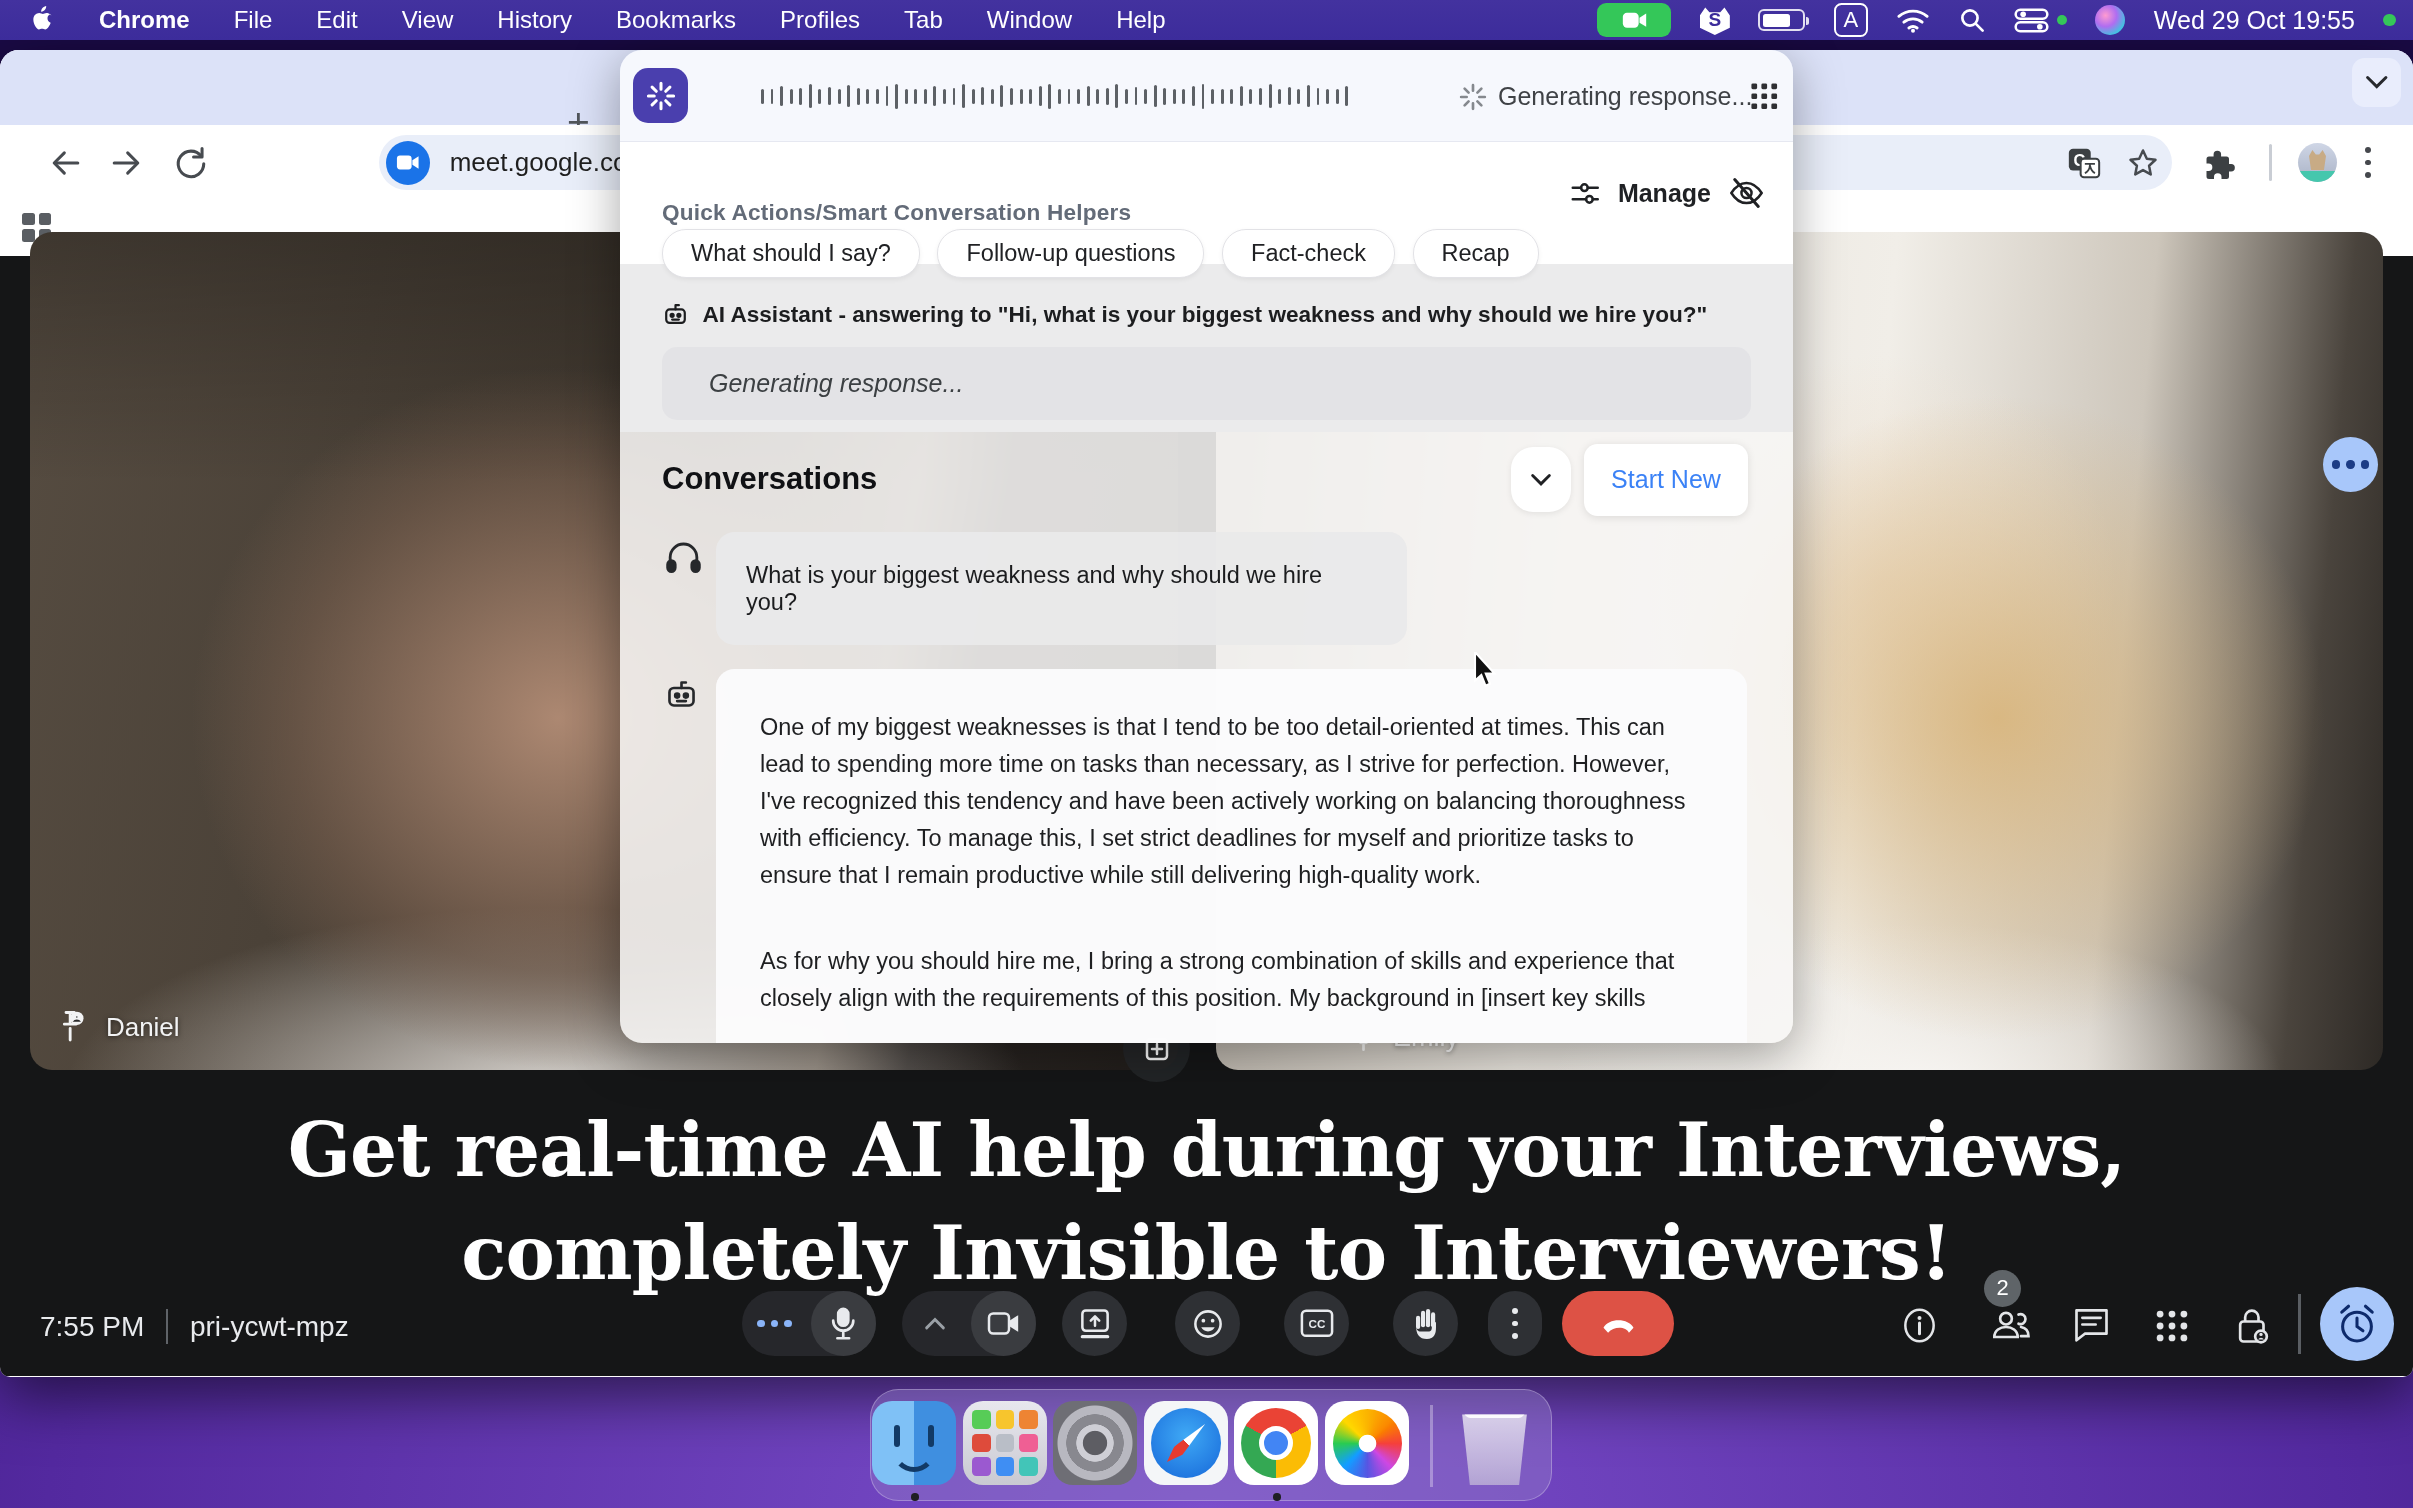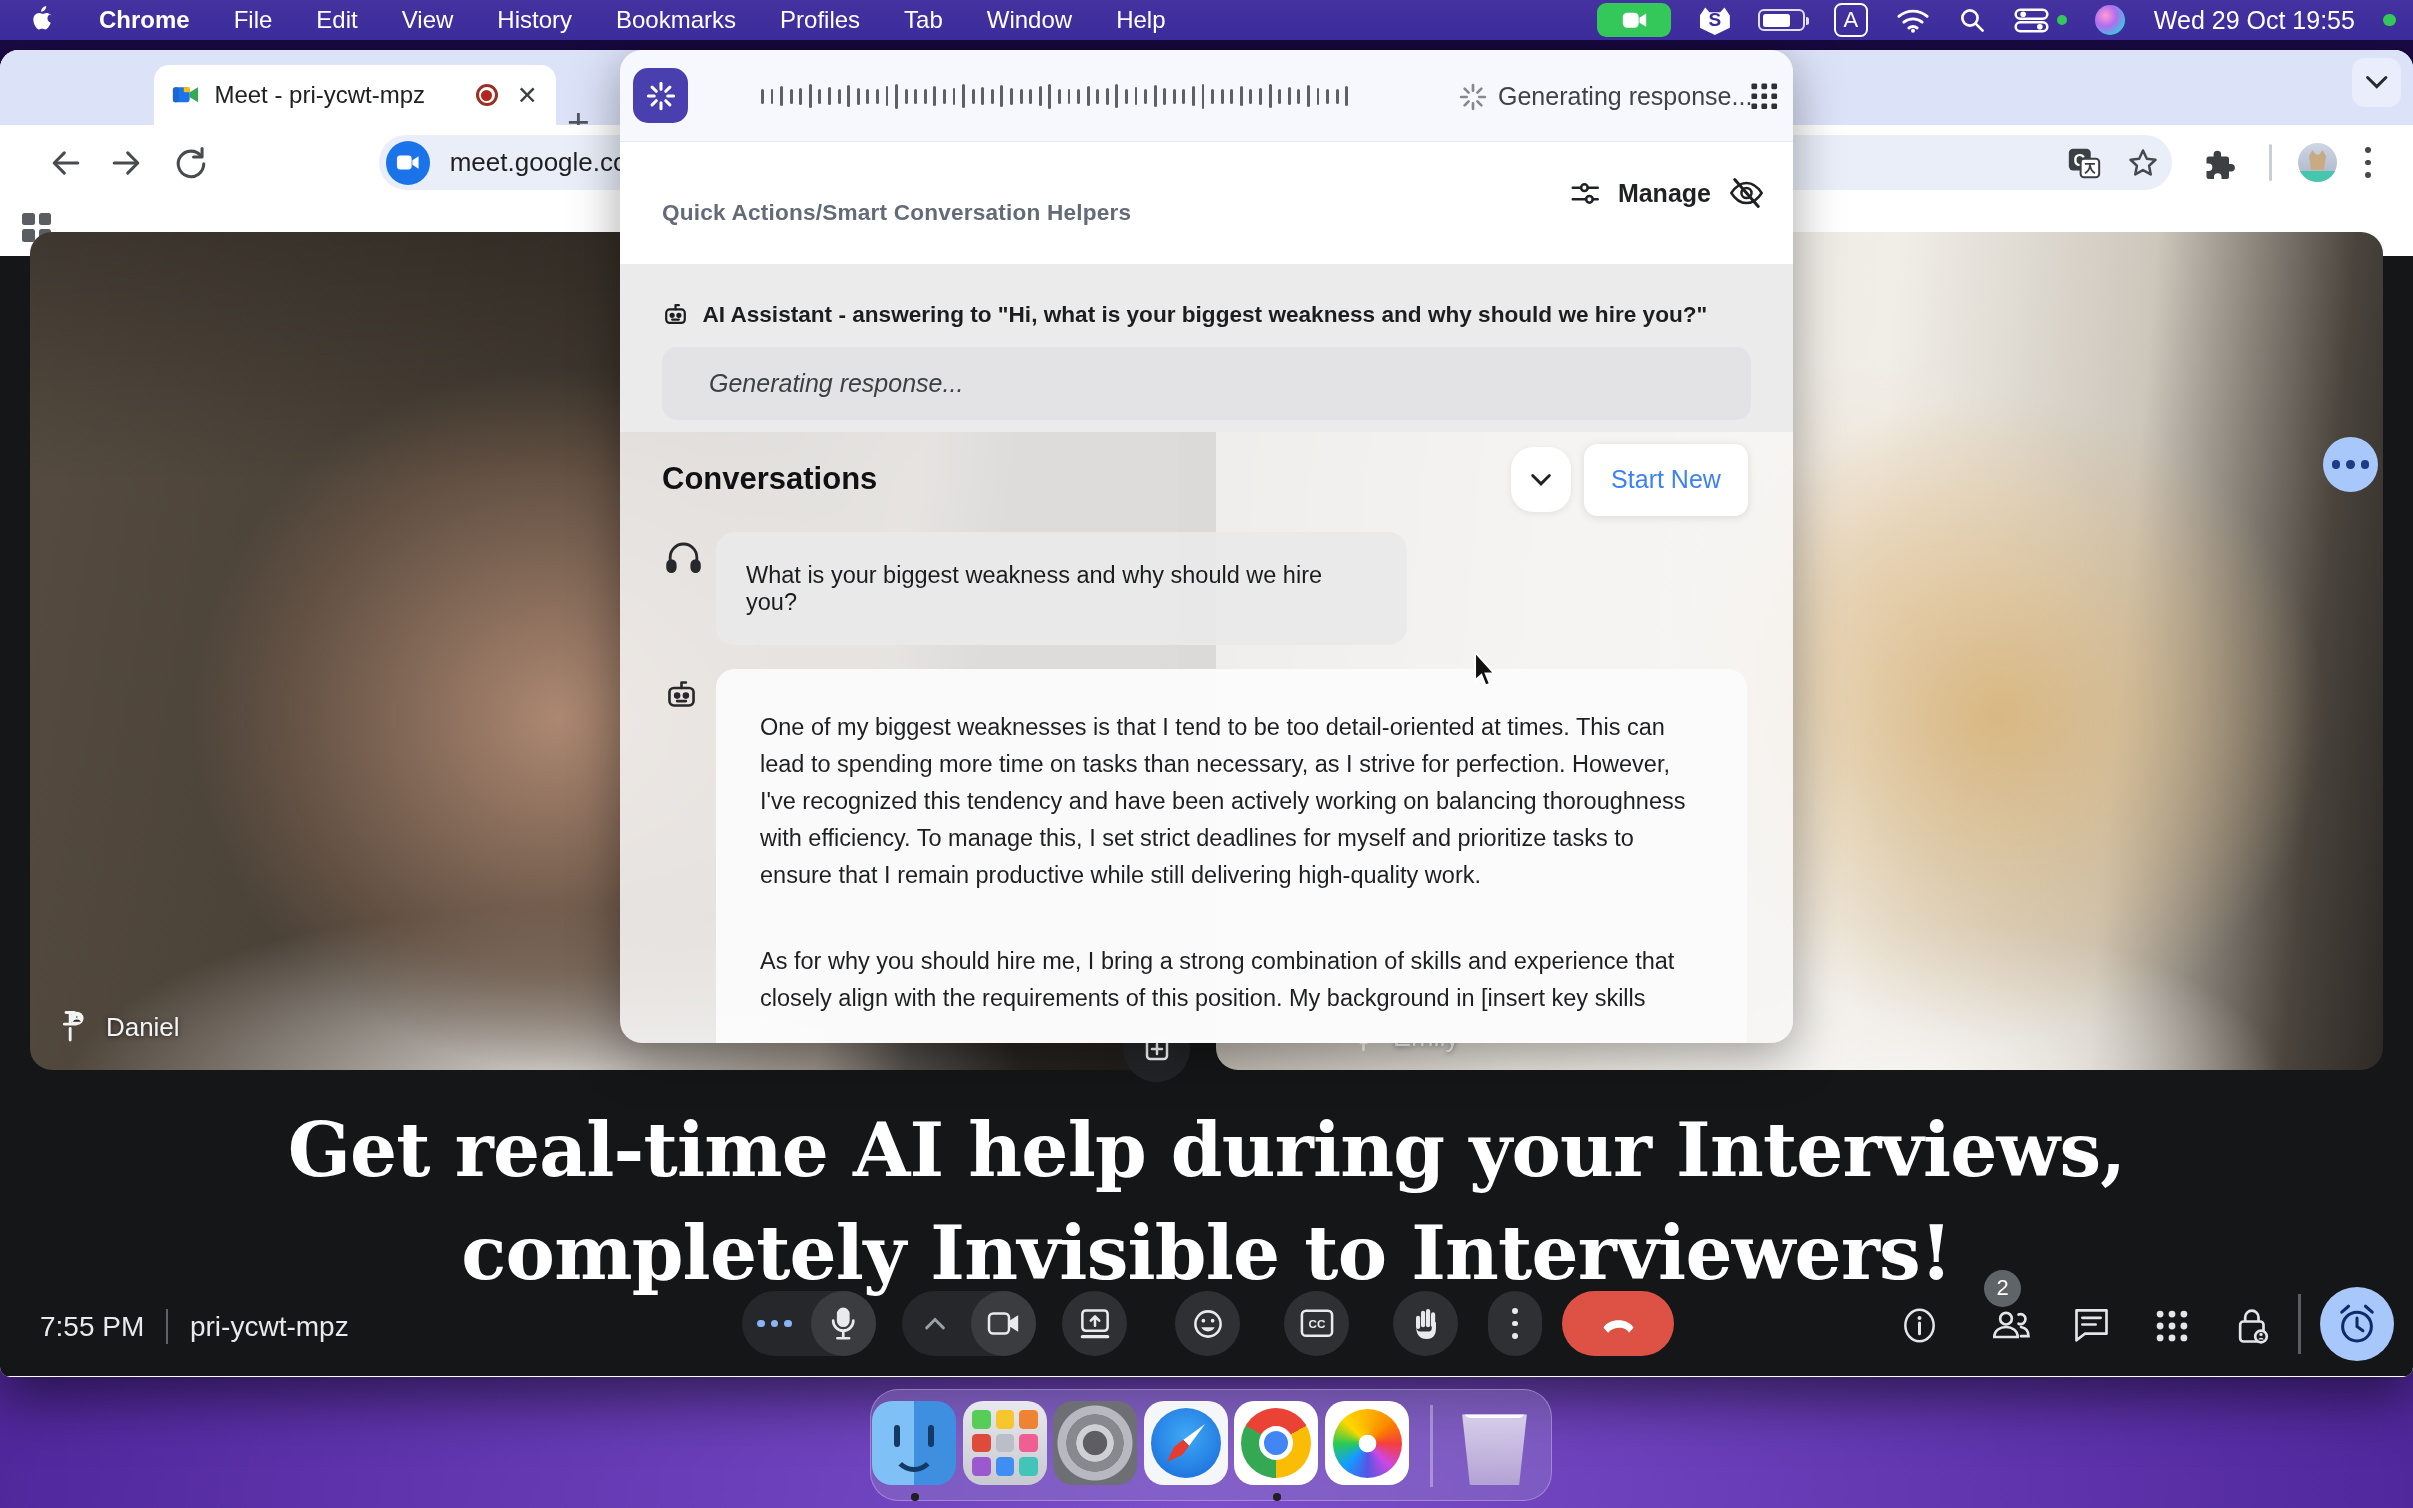--- a/index.html
+++ b/index.html
@@ -233,35 +233,20 @@
       <span class="green-dot"></span>
     </div>
   </div>
 
   <div class="window">
 
     <div class="tabstrip">
       <span class="tl" style="left:35px;background:#ee6a5f"></span>
       <span class="tl" style="left:68px;background:#f5bd4f"></span>
       <span class="tl" style="left:101px;background:#61c454"></span>
-      <div class="tab">
-        <span>
-          <svg width="27" height="23.5" viewBox="0 0 32 28">
-              <rect x="1" y="5" width="20" height="18" rx="4" fill="#1a73e8"></rect>
-              <rect x="1" y="5" width="7" height="18" rx="3" fill="#1967d2"></rect>
-              <path d="M21 11l10-6v18l-10-6z" fill="#34a853"></path>
-              <rect x="14" y="5" width="7" height="6" fill="#fbbc05"></rect>
-            </svg>
-        </span>
-        <span class="tab-title">Meet - pri-ycwt-mpz</span>
-        <span class="rec-ind">
-            <i></i>
-          </span>
-        <span class="tab-close">✕</span>
-      </div>
       <span class="newtab">+</span>
       <span class="tabsearch">
         <svg width="23.5" height="15" viewBox="0 0 28 18" fill="none" stroke="#27292d" stroke-width="3.6" stroke-linecap="round">
             <path d="M3 3l11 11L25 3"></path>
           </svg>
       </span>
     </div>
 
     <div class="toolbar">
       <span class="navbtn" style="position:absolute;left:49px;top:22px">
@@ -611,20 +596,26 @@
           </svg>
         <span>Manage</span>
       </div>
       <span class="eyeoff">
         <svg width="37" height="34" viewBox="0 0 44 40" fill="none" stroke="#202124" stroke-width="3">
             <path d="M4 20c5-8 11-12 18-12s13 4 18 12c-5 8-11 12-18 12S9 28 4 20z"></path>
             <circle cx="22" cy="20" r="6"></circle>
             <path d="M8 4l28 32" stroke-width="3.6" stroke-linecap="round"></path>
           </svg>
       </span>
+      <div class="qa-pills">
+        <span class="pill">What should I say?</span>
+        <span class="pill">Follow-up questions</span>
+        <span class="pill">Fact-check</span>
+        <span class="pill">Recap</span>
+      </div>
       <div class="qa-ailine">
         <svg width="27" height="27" viewBox="0 0 32 32" fill="none" stroke="#1c1d1f" stroke-width="2.6">
             <rect x="5" y="10" width="22" height="16" rx="4"></rect>
             <path d="M16 10V5M16 5h4" stroke-linecap="round"></path>
             <circle cx="12" cy="17" r="1.8" fill="#1c1d1f"></circle>
             <circle cx="20" cy="17" r="1.8" fill="#1c1d1f"></circle>
             <path d="M12 22h8" stroke-linecap="round"></path>
           </svg>
         <span>AI Assistant - answering to "Hi, what is your biggest weakness and why should we hire you?"</span>
       </div>

